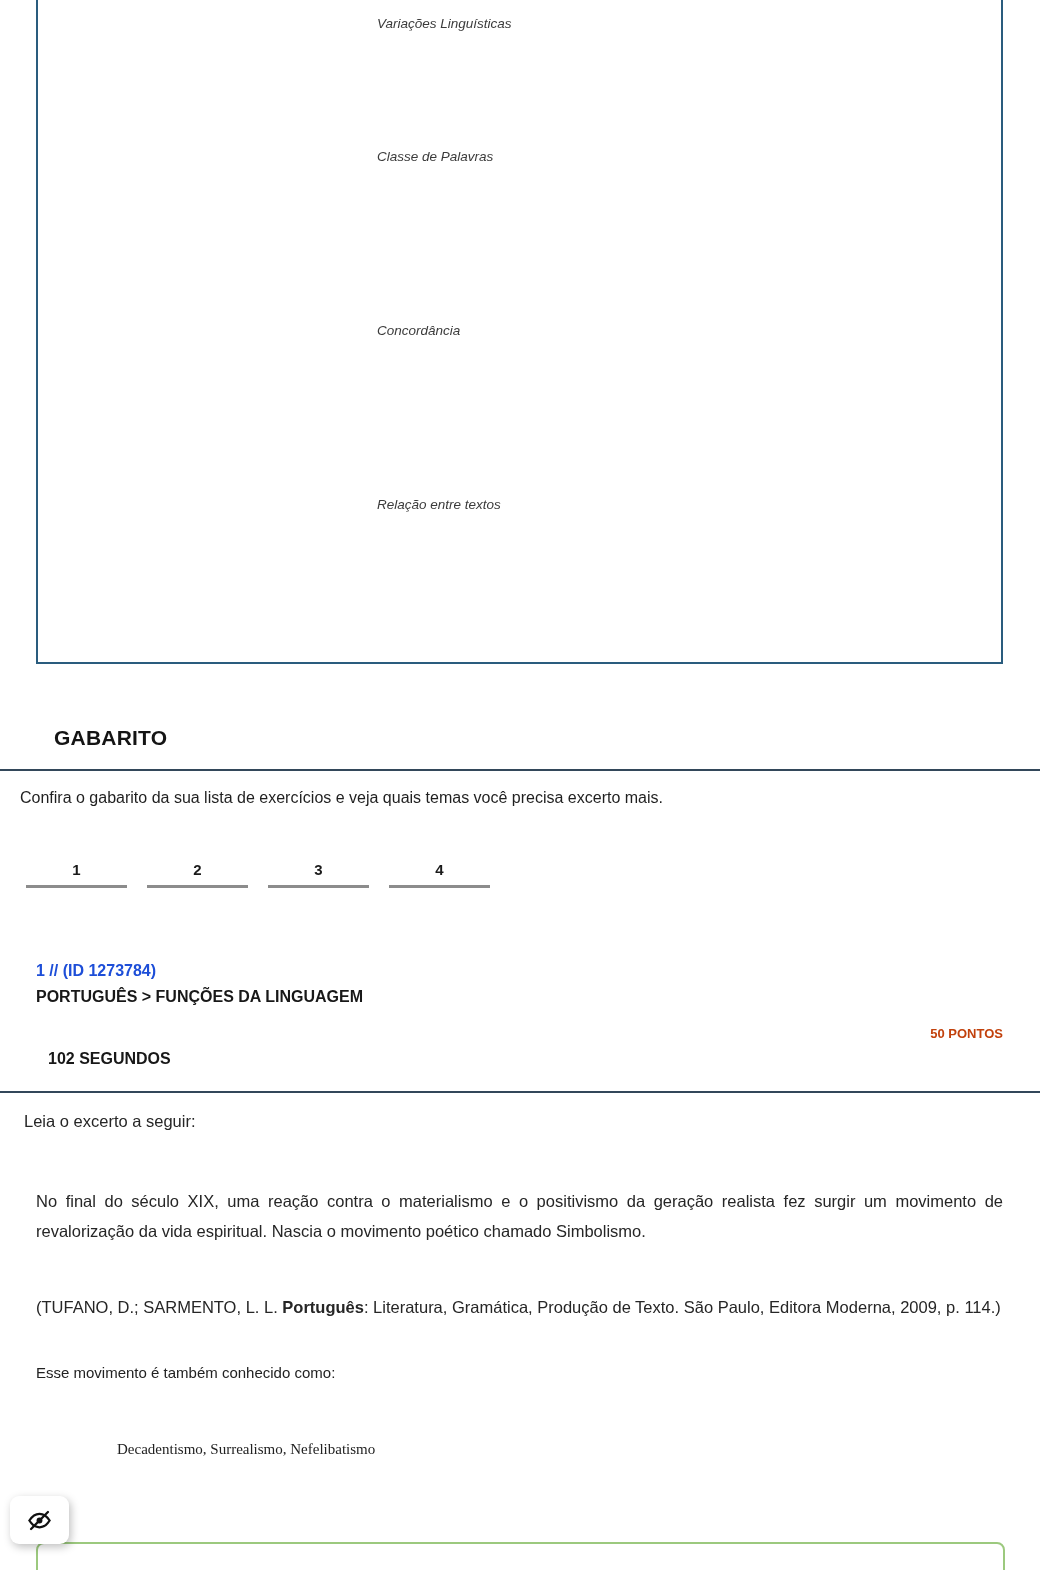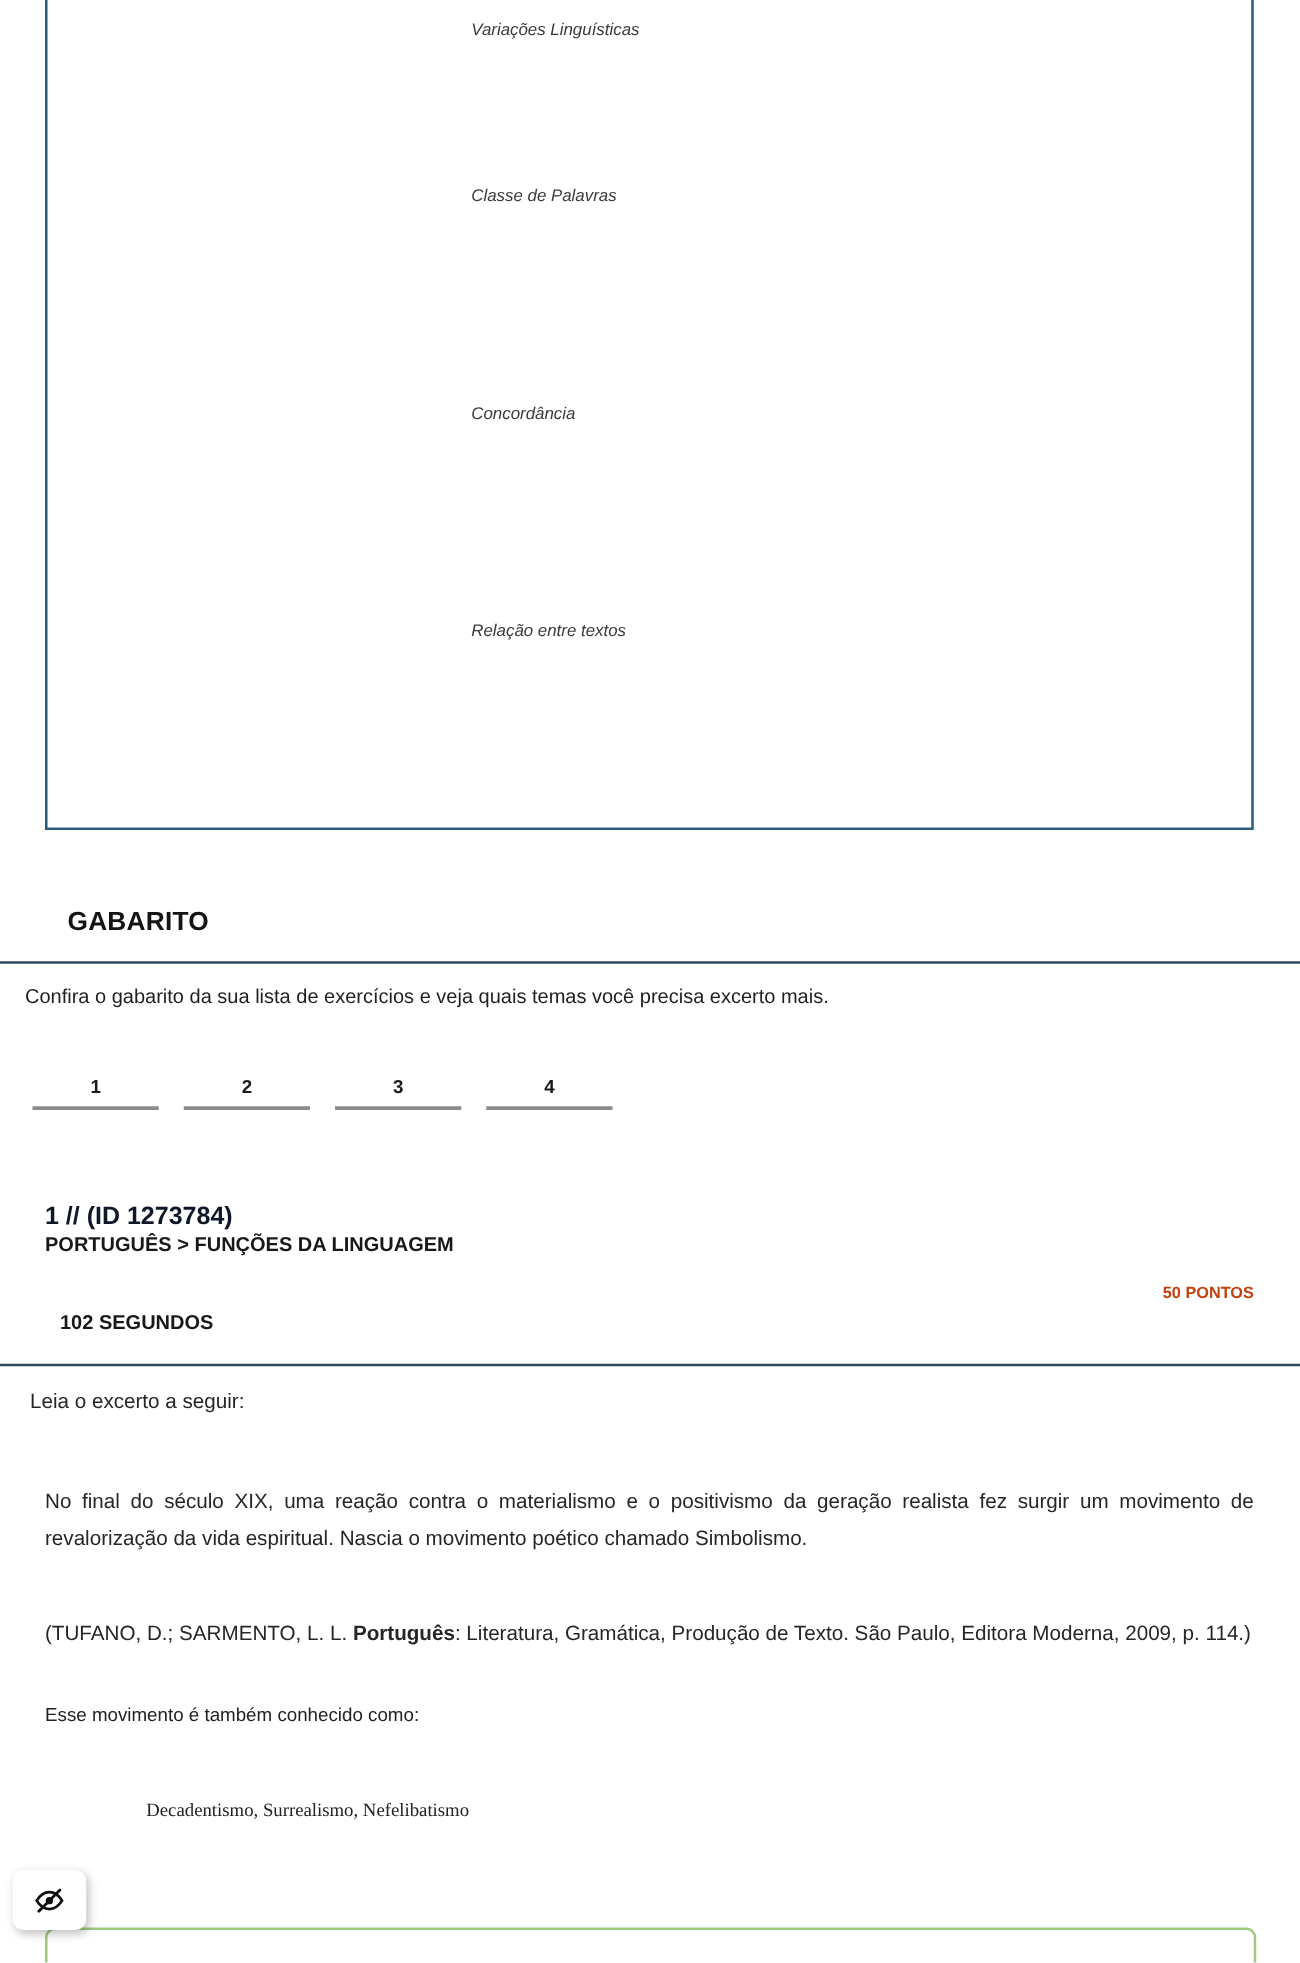--- a/index.html
+++ b/index.html
@@ -92,23 +92,23 @@
     margin-top: 5px;
     height: 3px;
     background: #8c8c8c;
   }
 
   
   .q-line1 {
     position: absolute;
     left: 36px;
     top: 962px;
-    font-size: 20px;
-    font-weight: 700;
-    color: #0f172a;
+    font-size: 16px;
+    font-weight: 700;
+    color: #1d4ed8;
   }
   .q-line2 {
     position: absolute;
     left: 36px;
     top: 988px;
     font-size: 16px;
     font-weight: 700;
     color: #181818;
   }
   .q-points {

